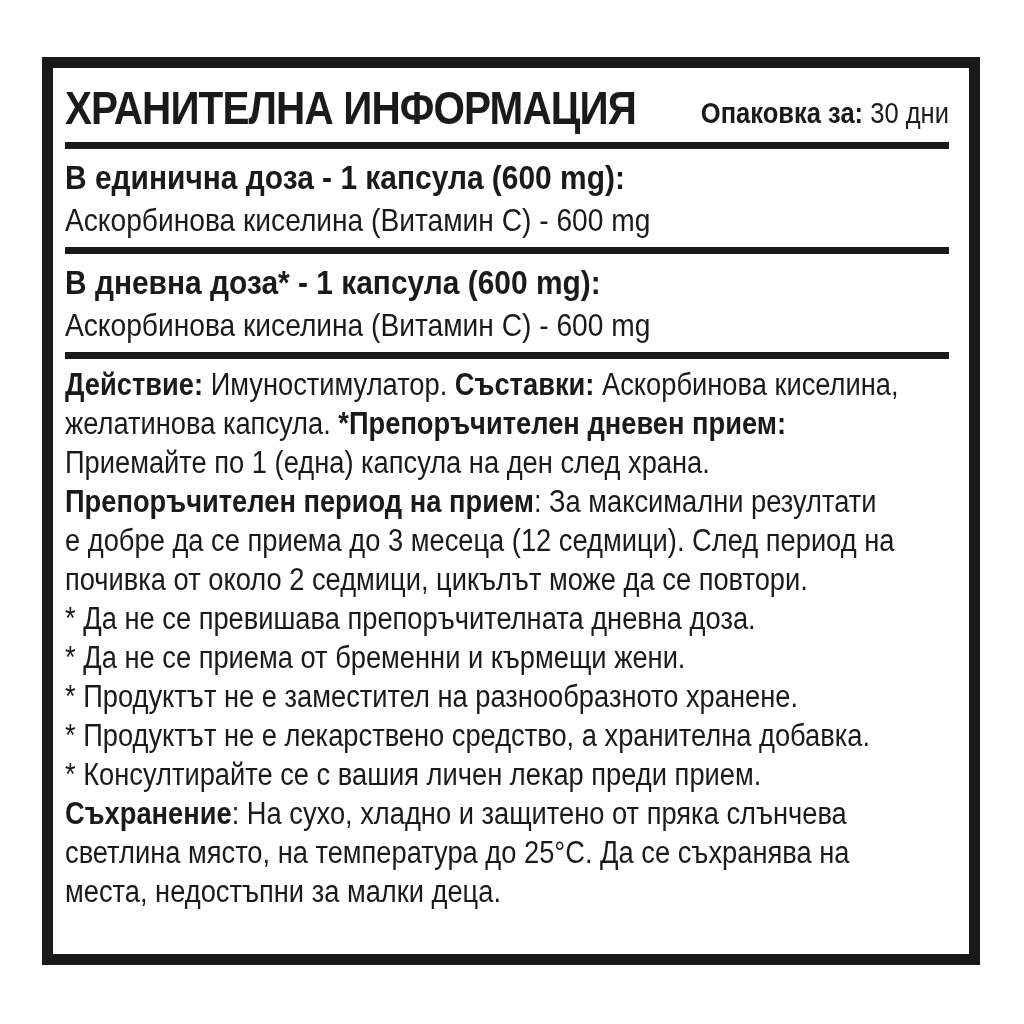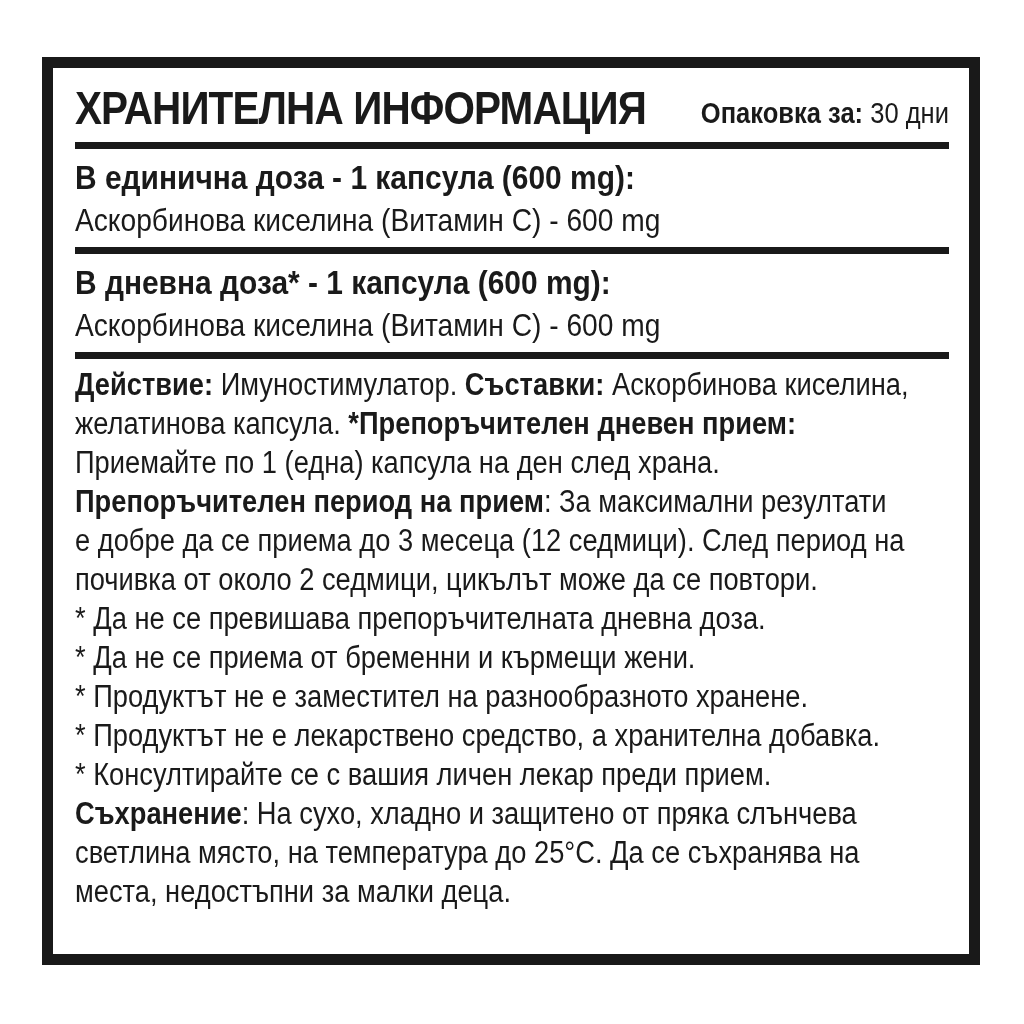--- a/index.html
+++ b/index.html
@@ -3,21 +3,21 @@
 <meta charset="utf-8">
 <style>
   html,body{margin:0;padding:0;}
   .page{
     position:relative;width:1024px;height:1024px;background:#ffffff;
     font-family:"Liberation Sans",sans-serif;color:#1a1a1a;overflow:hidden;
   }
   .label-box{
     position:absolute;left:42px;top:57px;width:938px;height:908px;
     box-sizing:border-box;border:11px solid #191919;background:#fff;
-    padding:14px 20px 0 22px;
+    padding:14px 20px 0 12px;
   }
   
   .sq{transform:scaleX(0.88);transform-origin:0 50%;white-space:nowrap;}
   .sq-r{transform:scaleX(0.88);transform-origin:100% 50%;white-space:nowrap;position:absolute;right:0;}
   .b{font-weight:bold;}
   .val{margin-left:0.28em;}
 
   .hrow1{position:relative;height:52px;}
   .title{font-size:46px;line-height:52px;font-weight:bold;letter-spacing:-1px;}
   .pack{font-size:29px;line-height:34px;bottom:4px;}

